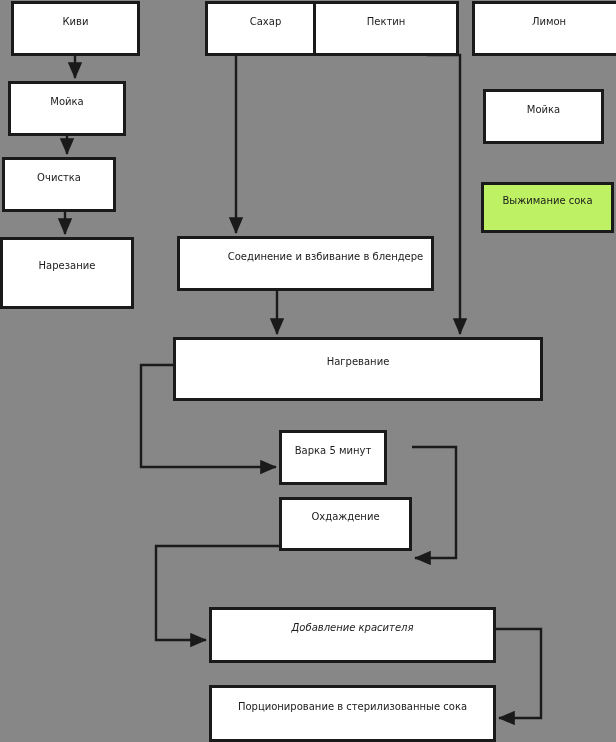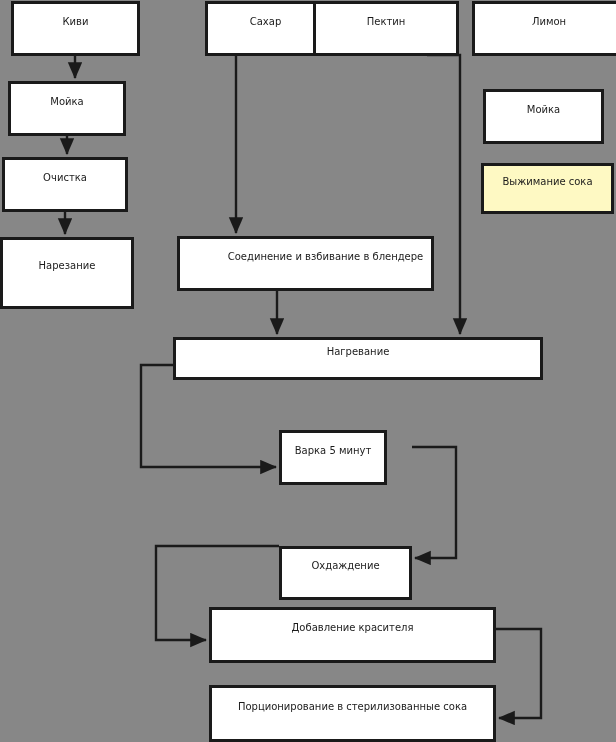--- a/index.html
+++ b/index.html
@@ -79,41 +79,41 @@
       </div>
       <div class="node" style="left: 472px; top: 1px; width: 154px; height: 55px; background: rgb(255, 255, 255); border-color: rgb(26, 26, 26);">
         <span class="node-label">Лимон</span>
       </div>
       <div class="node" style="left: 8px; top: 81px; width: 118px; height: 55px; background: rgb(255, 255, 255); border-color: rgb(26, 26, 26);">
         <span class="node-label">Мойка</span>
       </div>
       <div class="node" style="left: 483px; top: 89px; width: 121px; height: 55px; background: rgb(255, 255, 255); border-color: rgb(26, 26, 26);">
         <span class="node-label">Мойка</span>
       </div>
-      <div class="node" style="left: 2px; top: 157px; width: 126px; height: 55px; background: rgb(255, 255, 255); border-color: rgb(26, 26, 26);">
+      <div class="node" style="left: 2px; top: 157px; width: 114px; height: 55px; background: rgb(255, 255, 255); border-color: rgb(26, 26, 26);">
         <span class="node-label">Очистка</span>
       </div>
-      <div class="node" style="left: 481px; top: 163px; width: 133px; height: 51px; background: #fef9c3; border-color: rgb(26, 26, 26);">
+      <div class="node" style="left: 481px; top: 182px; width: 133px; height: 51px; background: #bef264; border-color: rgb(26, 26, 26);">
         <span class="node-label">Выжимание сока</span>
       </div>
       <div class="node" style="left: 0px; top: 237px; width: 134px; height: 72px; background: rgb(255, 255, 255); border-color: rgb(26, 26, 26);">
         <span class="node-label">Нарезание</span>
       </div>
       <div class="node wide" style="left: 177px; top: 236px; width: 257px; height: 55px; background: rgb(255, 255, 255); border-color: rgb(26, 26, 26); padding-left: 40px;">
         <span class="node-label">Соединение и взбивание в блендере</span>
       </div>
-      <div class="node wide" style="left: 173px; top: 337px; width: 370px; height: 43px; background: rgb(255, 255, 255); border-color: rgb(26, 26, 26);">
+      <div class="node wide" style="left: 173px; top: 337px; width: 370px; height: 64px; background: rgb(255, 255, 255); border-color: rgb(26, 26, 26);">
         <span class="node-label">Нагревание</span>
       </div>
       <div class="node" style="left: 279px; top: 430px; width: 108px; height: 55px; background: rgb(255, 255, 255); border-color: rgb(26, 26, 26);">
         <span class="node-label">Варка 5 минут</span>
       </div>
-      <div class="node" style="left: 279px; top: 546px; width: 133px; height: 54px; background: rgb(255, 255, 255); border-color: rgb(26, 26, 26); justify-content: center;">
+      <div class="node" style="left: 279px; top: 497px; width: 133px; height: 54px; background: rgb(255, 255, 255); border-color: rgb(26, 26, 26); justify-content: center;">
         <span class="node-label">Охдаждение</span>
       </div>
-      <div class="node wide" style="left: 209px; top: 607px; width: 287px; height: 56px; background: rgb(255, 255, 255); border-color: rgb(26, 26, 26);">
+      <div class="node wide" style="left: 209px; top: 607px; width: 287px; height: 56px; background: rgb(255, 255, 255); border-color: rgb(26, 26, 26); font-style: italic;">
         <span class="node-label">Добавление красителя</span>
       </div>
       <div class="node wide" style="left: 209px; top: 685px; width: 287px; height: 57px; background: rgb(255, 255, 255); border-color: rgb(26, 26, 26);">
         <span class="node-label">Порционирование в стерилизованные сока</span>
       </div>
     </div>
 </div>
 
 </body></html>

